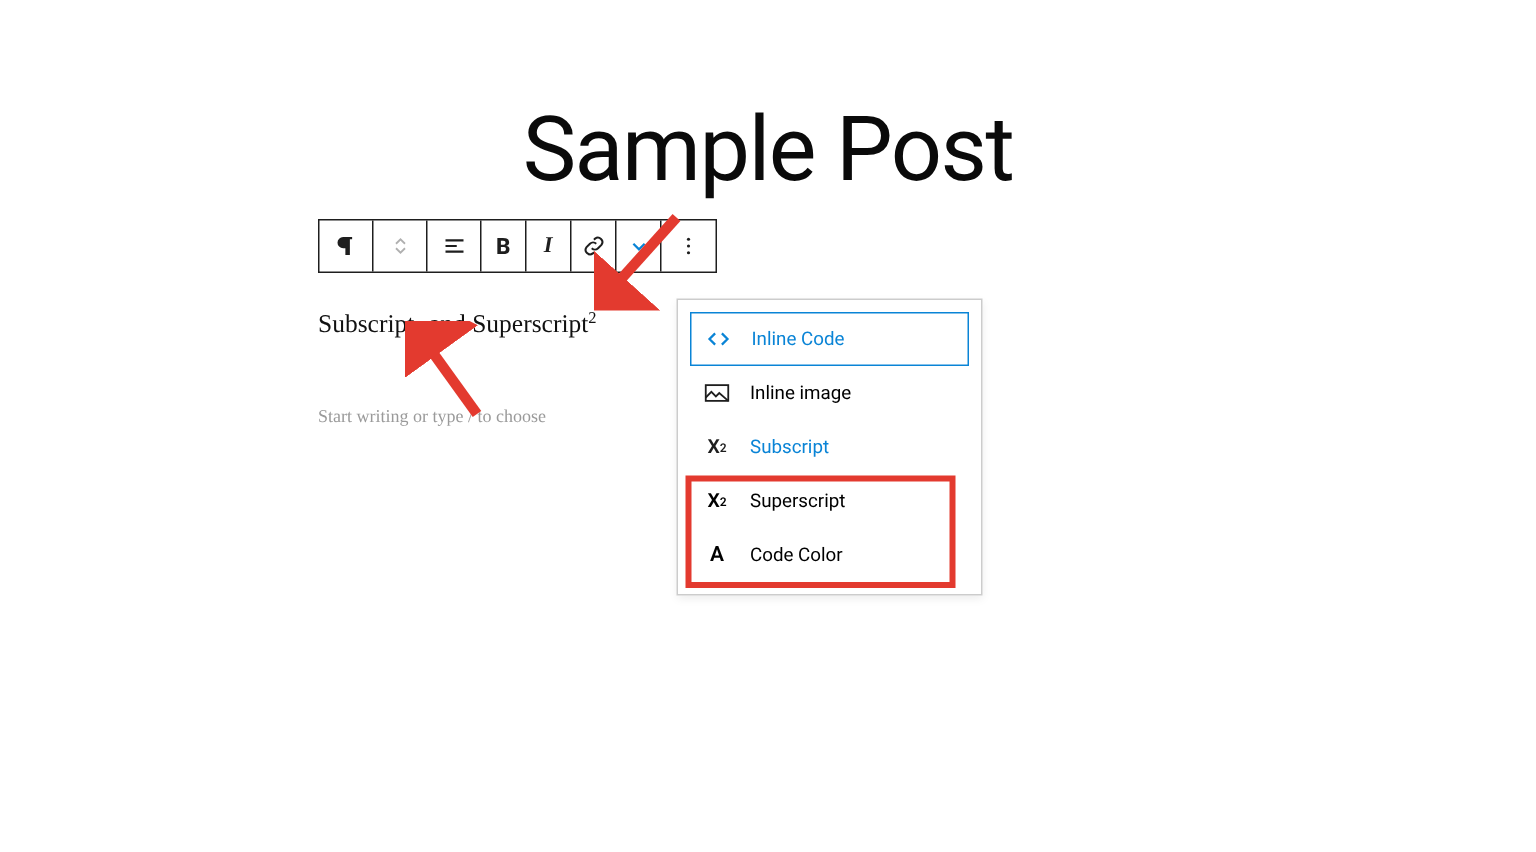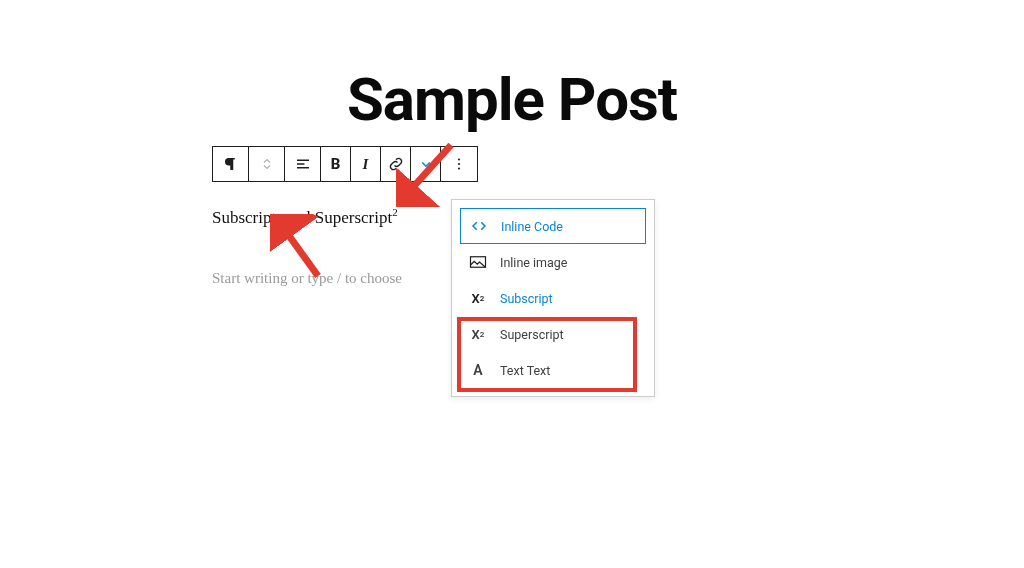--- a/index.html
+++ b/index.html
@@ -6,21 +6,21 @@
 body {
   font-family: -apple-system, BlinkMacSystemFont, "Segoe UI", Roboto, sans-serif;
   background: #fff;
   width: 1024px;
   height: 568px;
   position: relative;
   overflow: hidden;
 }
 .title {
   font-size: 60px;
-  font-weight: 700;
+  font-weight: 400;
   letter-spacing: -1px;
   text-align: center;
   margin-top: 64px;
   color: #0a0a0a;
 }
 .toolbar {
   position: absolute;
   top: 146px;
   left: 212px;
   display: flex;
@@ -51,40 +51,40 @@
   font-size: 17px;
   color: #111;
 }
 .content sub { font-size: 11px; vertical-align: sub; }
 .content sup { font-size: 11px; vertical-align: super; }
 .placeholder {
   position: absolute;
   top: 270px;
   left: 212px;
   font-family: Georgia, "Times New Roman", serif;
-  font-size: 15px;
+  font-size: 12px;
   color: #9a9a9a;
 }
 .dropdown {
   position: absolute;
   top: 199px;
   left: 451px;
   width: 204px;
   border: 1px solid #ccc;
   background: #fff;
   box-shadow: 0 2px 6px rgba(0,0,0,0.08);
   padding: 8px;
 }
 .dd-item {
   display: flex;
   align-items: center;
   height: 36px;
   padding: 0 8px;
   font-size: 12.5px;
-  color: #404040;
+  color: #000000;
   cursor: pointer;
   gap: 12px;
 }
 .dd-item.highlight {
   border: 1.5px solid #0a84d6;
   color: #0a84d6;
   text-align: right;
 }
 .dd-item .dd-ico {
   width: 20px;
@@ -177,21 +177,21 @@
   <div class="dd-item" style="color:#0a84d6;">
     <span class="dd-ico" style="font-size:13px;color:#1e1e1e;">X<sub style="font-size:8px;">2</sub></span>
     <span>Subscript</span>
   </div>
   <div class="dd-item">
     <span class="dd-ico" style="font-size:13px;">X<sup style="font-size:8px;">2</sup></span>
     <span>Superscript</span>
   </div>
   <div class="dd-item">
     <span class="dd-ico" style="font-size:14px;font-weight:600;">A</span>
-    <span>Text Text</span>
+    <span>Code Color</span>
   </div>
 </div>
 
 <div class="redbox" style="top:317px;left:457px;width:180px;height:75px;"></div>
 
 <div class="arrow" style="top:135px;left:396px;">
   <svg width="62" height="72">
       <defs>
         <marker id="ah1" markerWidth="10" markerHeight="10" refX="2" refY="5" orient="auto">
           <path d="M0 0L10 5L0 10z" fill="#e33a2f"></path>

